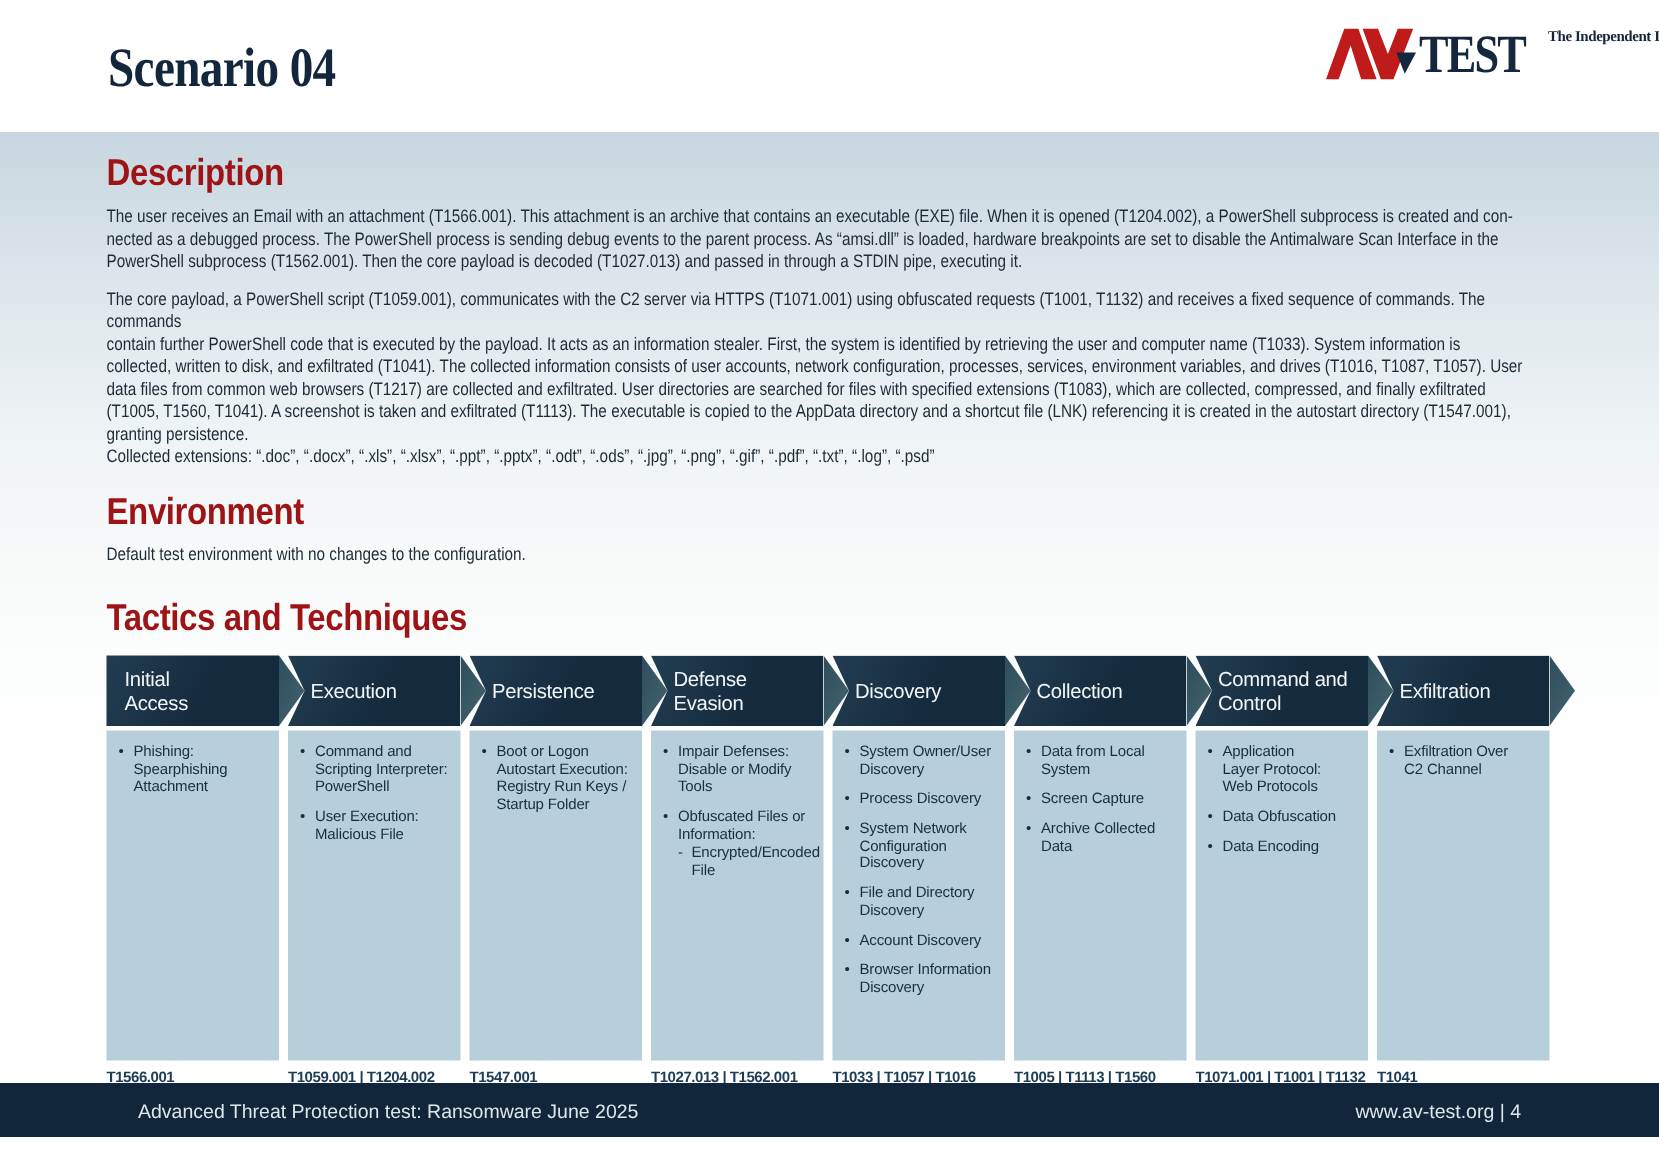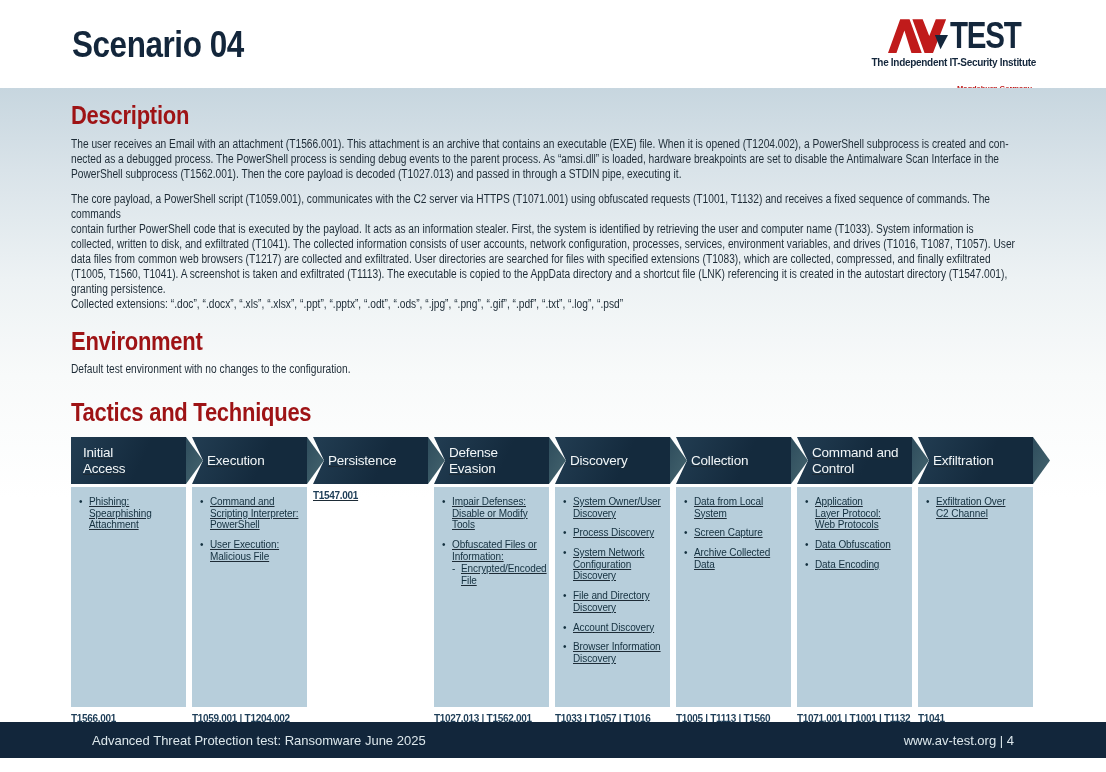--- a/index.html
+++ b/index.html
@@ -6,29 +6,29 @@
   html,body { width:1106px; height:772px; }
   body {
     position:relative;
     background:#ffffff;
     font-family:"Liberation Sans", sans-serif;
     color:#1d2b36;
     overflow:hidden;
   }
 
   
-  .header { position:absolute; top:0; left:0; width:1106px; height:88px; background:#ffffff; }
+  .header { position:absolute; top:0; left:0; width:1106px; height:88px; background:#ffffff;font-family:Liberation Serif, serif; }
   .page-title {
     position:absolute; left:72px; top:24px;
     font-size:37px; font-weight:bold; color:#13263b;
     letter-spacing:-0.5px;
     transform:scaleX(0.85); transform-origin:left top;
     white-space:nowrap;
   }
-  .logo { position:absolute; top:16px; right:70px; width:152px; display:flex; flex-direction:column; align-items:flex-end; }
+  .logo { position:absolute; top:16px; right:70px; width:152px; display:flex; flex-direction:row; }
   .logo-row { display:flex; align-items:flex-end; height:38px; }
   .logo-test {
     font-size:36px; font-weight:bold; color:#14273c; line-height:36px;
     letter-spacing:-1.5px; transform:scaleX(0.82); transform-origin:left bottom;
     margin-left:2px; width:86px;
   }
   .logo-tagline { font-size:10px; font-weight:bold; color:#14273c; letter-spacing:-0.3px; margin-top:3px; white-space:nowrap; }
   .logo-location { font-size:7.5px; font-weight:bold; color:#c01b1b; margin-top:16px; padding-right:4px; }
 
   
@@ -56,21 +56,21 @@
     white-space:pre-line;
   }
   .p1 { margin-top:7px; }
   .p2 { margin-top:10px; }
   .env-body { margin-top:6px; font-size:12px; line-height:15px; white-space:pre-line;
     width:1132px; transform:scaleX(0.85); transform-origin:left top; }
 
   
   .tactics-row {
     margin-top:10px;
-    display:flex; gap:6px; width:962px;text-decoration:underline;
+    display:flex; gap:6px; width:962px;
   }
   .tactic { flex:1 1 0; min-width:0; display:flex; flex-direction:column; position:relative; }
 
   .chev { position:relative; height:47px; display:flex; align-items:center; }
   .chev .bg {
     position:absolute; inset:0;
     background:linear-gradient(115deg,#223d52 0%, #142a3d 60%);
   }
   .tactic:not(.first) .chev .bg {
     clip-path:polygon(0 0, 100% 0, 100% 100%, 0 100%, 11px 50%);
@@ -190,20 +190,28 @@
             </ul>
     </div>
     <div class="col-ids">T1059.001 | T1204.002</div>
   </div>
         <div class="tactic">
     <div class="chev">
       <div class="bg"></div>
       <div class="tip"></div>
       <div class="label">Persistence</div>
     </div>
+    <div class="col-body">
+      <ul>
+              <li><span>Boot or Logon
+Autostart Execution:
+Registry Run Keys /
+Startup Folder</span></li>
+            </ul>
+    </div>
     <div class="col-ids">T1547.001</div>
   </div>
         <div class="tactic">
     <div class="chev">
       <div class="bg"></div>
       <div class="tip"></div>
       <div class="label">Defense
 Evasion</div>
     </div>
     <div class="col-body">

